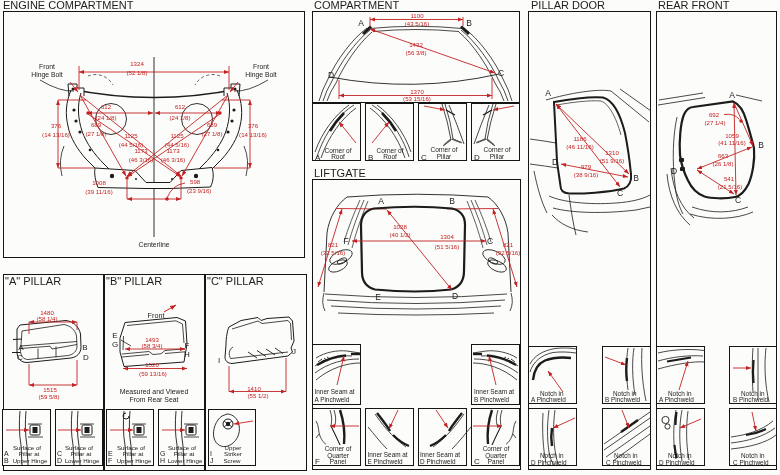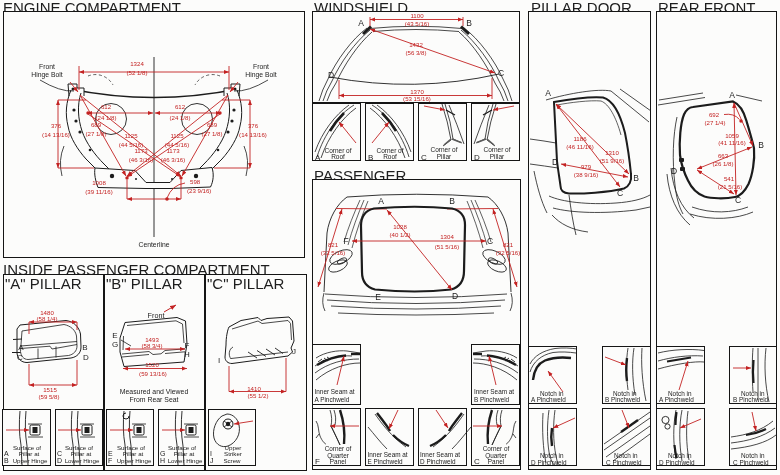--- a/index.html
+++ b/index.html
@@ -1,16 +1,16 @@
 <!DOCTYPE html>
 <html><head><meta charset="utf-8">
 <style>
 html,body{margin:0;padding:0}
 #page{position:relative;width:780px;height:475px;background:#fcfcfb;font-family:"Liberation Sans",sans-serif;overflow:hidden}
-.ttl{position:absolute;font-size:15px;color:#1d1d1d;letter-spacing:0;white-space:nowrap;font-weight:400}
+.ttl{position:absolute;font-size:11px;color:#1d1d1d;letter-spacing:0;white-space:nowrap;font-weight:400}
 .box{position:absolute;border:1.6px solid #151515;box-sizing:border-box;background:#fcfcfb}
 svg{position:absolute;left:0;top:0;overflow:visible}
 </style></head>
 <body>
 <div id="page">
 
 <div class="ttl" style="left:3px;top:-1px">ENGINE COMPARTMENT</div>
 
 <div class="box" style="left:3px;top:11.3px;width:302px;height:246.5px"></div>
 
@@ -197,21 +197,21 @@
       </g>
 
 <g fill="#c32222">
         <circle cx="127" cy="178" r="1.7"></circle>
         <circle cx="181" cy="178" r="1.7"></circle>
       </g>
 
 <text x="154" y="247" fill="#1c1c1c" font-size="6.8" text-anchor="middle">Centerline</text>
 </svg>
 
-<div class="ttl" style="left:314px;top:-1px">WINDSHIELD</div>
+<div class="ttl" style="left:314px;top:-1px">COMPARTMENT</div>
 
 <div class="box" style="left:312px;top:11px;width:208px;height:92px"></div>
 
 <div class="box" style="left:312px;top:103px;width:49px;height:58px"></div>
 
 <div class="box" style="left:365px;top:103px;width:49px;height:58px"></div>
 
 <div class="box" style="left:418px;top:103px;width:49px;height:58px"></div>
 
 <div class="box" style="left:471px;top:103px;width:49px;height:58px"></div>
@@ -318,21 +318,21 @@
 <line x1="514" y1="106" x2="493" y2="110" stroke="#c32222" stroke-width="0.9" marker-end="url(#wa)"></line>
 
 <g fill="#1c1c1c" font-size="6.5" text-anchor="middle">
         <text x="497" y="152">Corner of</text>
         <text x="497" y="158.5">Pillar</text>
       </g>
 
 <text x="474" y="159.5" fill="#1c1c1c" font-size="8">D</text>
 </svg>
 
-<div class="ttl" style="left:314px;top:167px">PASSENGER</div>
+<div class="ttl" style="left:314px;top:167px">LIFTGATE</div>
 
 <div class="box" style="left:312px;top:179px;width:209px;height:291px"></div>
 
 <div class="box" style="left:312px;top:344px;width:49px;height:61px"></div>
 
 <div class="box" style="left:471px;top:344px;width:49px;height:61px"></div>
 
 <div class="box" style="left:312px;top:408px;width:49px;height:58px"></div>
 
 <div class="box" style="left:365px;top:408px;width:49px;height:58px"></div>
@@ -737,21 +737,20 @@
 <path d="M746,435 C753,434 760,432 766,429" fill="none" stroke="#1c1c1c" stroke-width="2.2"></path>
 
 <line x1="752" y1="412" x2="756" y2="431" stroke="#c32222" stroke-width="0.9" marker-end="url(#ra2)"></line>
 
 <g fill="#1c1c1c" font-size="6.4">
         <text x="741" y="458">Notch in</text>
         <text x="733" y="464.8">C Pinchweld</text>
       </g>
 </svg>
 
-<div class="ttl" style="left:3px;top:261px">INSIDE PASSENGER COMPARTMENT</div>
 
 <div class="box" style="left:3px;top:274px;width:304px;height:197px"></div>
 
 <div style="position:absolute;left:103px;top:274px;width:1.6px;height:197px;background:#151515"></div>
 
 <div style="position:absolute;left:204px;top:274px;width:1.6px;height:197px;background:#151515"></div>
 
 <div class="ttl" style="left:5px;top:275px">"A" PILLAR</div>
 
 <div class="ttl" style="left:106px;top:275px">"B" PILLAR</div>

